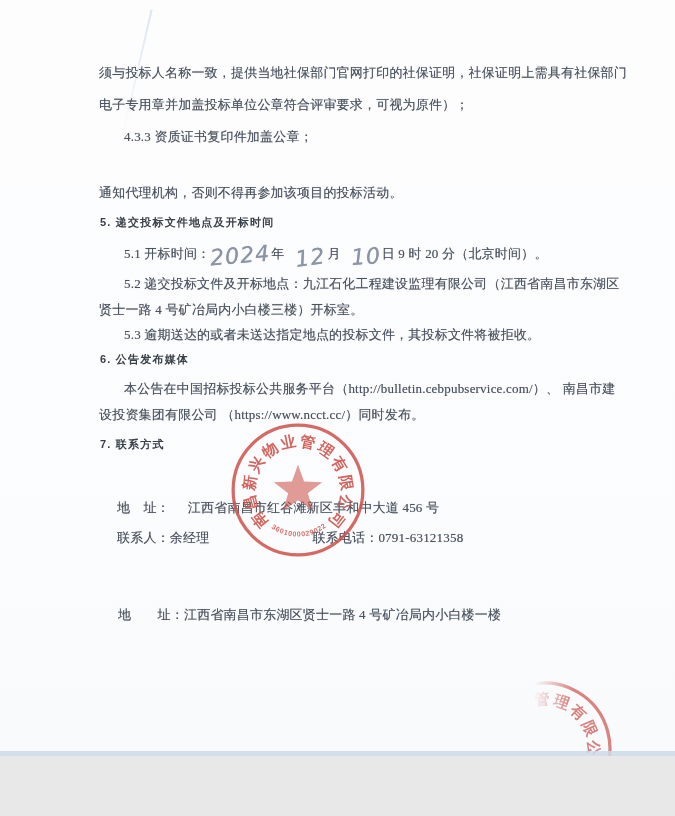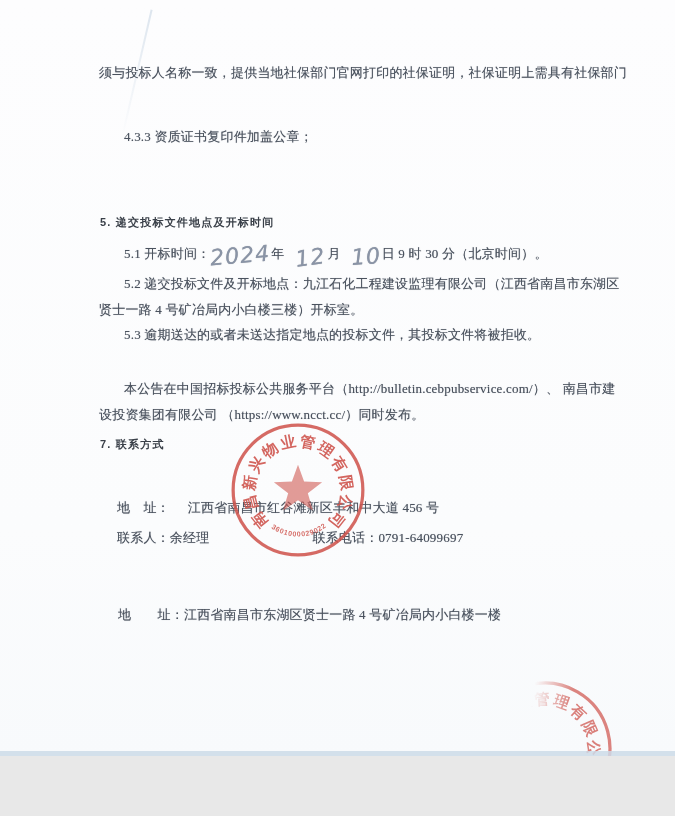--- a/index.html
+++ b/index.html
@@ -39,42 +39,45 @@
   }
 </style>
 </head>
 <body>
 
 <div class="page">
 
   <div class="crease"></div>
 
   <div class="line soft" style="left:99px;top:64px;">须与投标人名称一致，提供当地社保部门官网打印的社保证明，社保证明上需具有社保部门</div>
+  <div class="line soft" style="left:99px;top:96px;">电子专用章并加盖投标单位公章符合评审要求，可视为原件）；</div>
   <div class="line soft" style="left:124px;top:128px;">4.3.3 资质证书复印件加盖公章；</div>
+  <div class="line soft" style="left:99px;top:184px;">通知代理机构，否则不得再参加该项目的投标活动。</div>
 
   <div class="heading" style="left:100px;top:212px;">5. 递交投标文件地点及开标时间</div>
 
   <div class="line soft" style="left:124px;top:245px;">
-    <span>5.1 开标时间：</span><span class="hw hw-year">2024</span><span>年</span><span class="hw hw-month">12</span><span>月</span><span class="hw hw-day">10</span><span>日</span><span> 9 时 30 分（北京时间）。</span>
+    <span>5.1 开标时间：</span><span class="hw hw-year">2024</span><span>年</span><span class="hw hw-month">12</span><span>月</span><span class="hw hw-day">10</span><span>日</span><span> 9 时 20 分（北京时间）。</span>
   </div>
 
   <div class="line soft" style="left:124px;top:275px;">5.2 递交投标文件及开标地点：九江石化工程建设监理有限公司（江西省南昌市东湖区</div>
   <div class="line soft" style="left:99px;top:301px;">贤士一路 4 号矿冶局内小白楼三楼）开标室。</div>
   <div class="line soft" style="left:124px;top:326px;">5.3 逾期送达的或者未送达指定地点的投标文件，其投标文件将被拒收。</div>
 
+  <div class="heading" style="left:100px;top:349px;">6. 公告发布媒体</div>
   <div class="line soft" style="left:99px;top:406px;">设投资集团有限公司 （https://www.ncct.cc/）同时发布。</div>
   <div class="line soft" style="left:124px;top:380px;">本公告在中国招标投标公共服务平台（http://bulletin.cebpubservice.com/）、 南昌市建</div>
 
   <div class="heading" style="left:100px;top:434px;">7. 联系方式</div>
 
   <div class="line soft" style="left:117px;top:499px;">
     <span>地　址：</span><span class="gap-name">江西省南昌市红谷滩新区丰和中大道 456 号</span>
   </div>
   <div class="line soft" style="left:117px;top:529px;">
-    <span>联系人：余经理</span><span class="gap-phone1">联系电话：</span><span>0791-64099697</span>
+    <span>联系人：余经理</span><span class="gap-phone1">联系电话：</span><span>0791-63121358</span>
   </div>
 
   <div class="line soft" style="left:118px;top:606px;">
     <span>地　　址：</span><span>江西省南昌市东湖区贤士一路 4 号矿冶局内小白楼一楼</span>
   </div>
 
   <div class="stamp" style="left:222px;top:414px;width:152px;height:152px;">
     <svg id="stamp-main-svg" width="152" height="152" viewBox="0 0 150 150">
         <circle cx="75" cy="75" r="64" fill="none" stroke="#cf554e" stroke-width="3.2" opacity="0.88"></circle>
         <polygon points="75.0,50.0 81.0,66.7 98.8,67.3 84.7,78.2 89.7,95.2 75.0,85.2 60.3,95.2 65.3,78.2 51.2,67.3 69.0,66.7" fill="#cf554e" opacity="0.58"></polygon>

